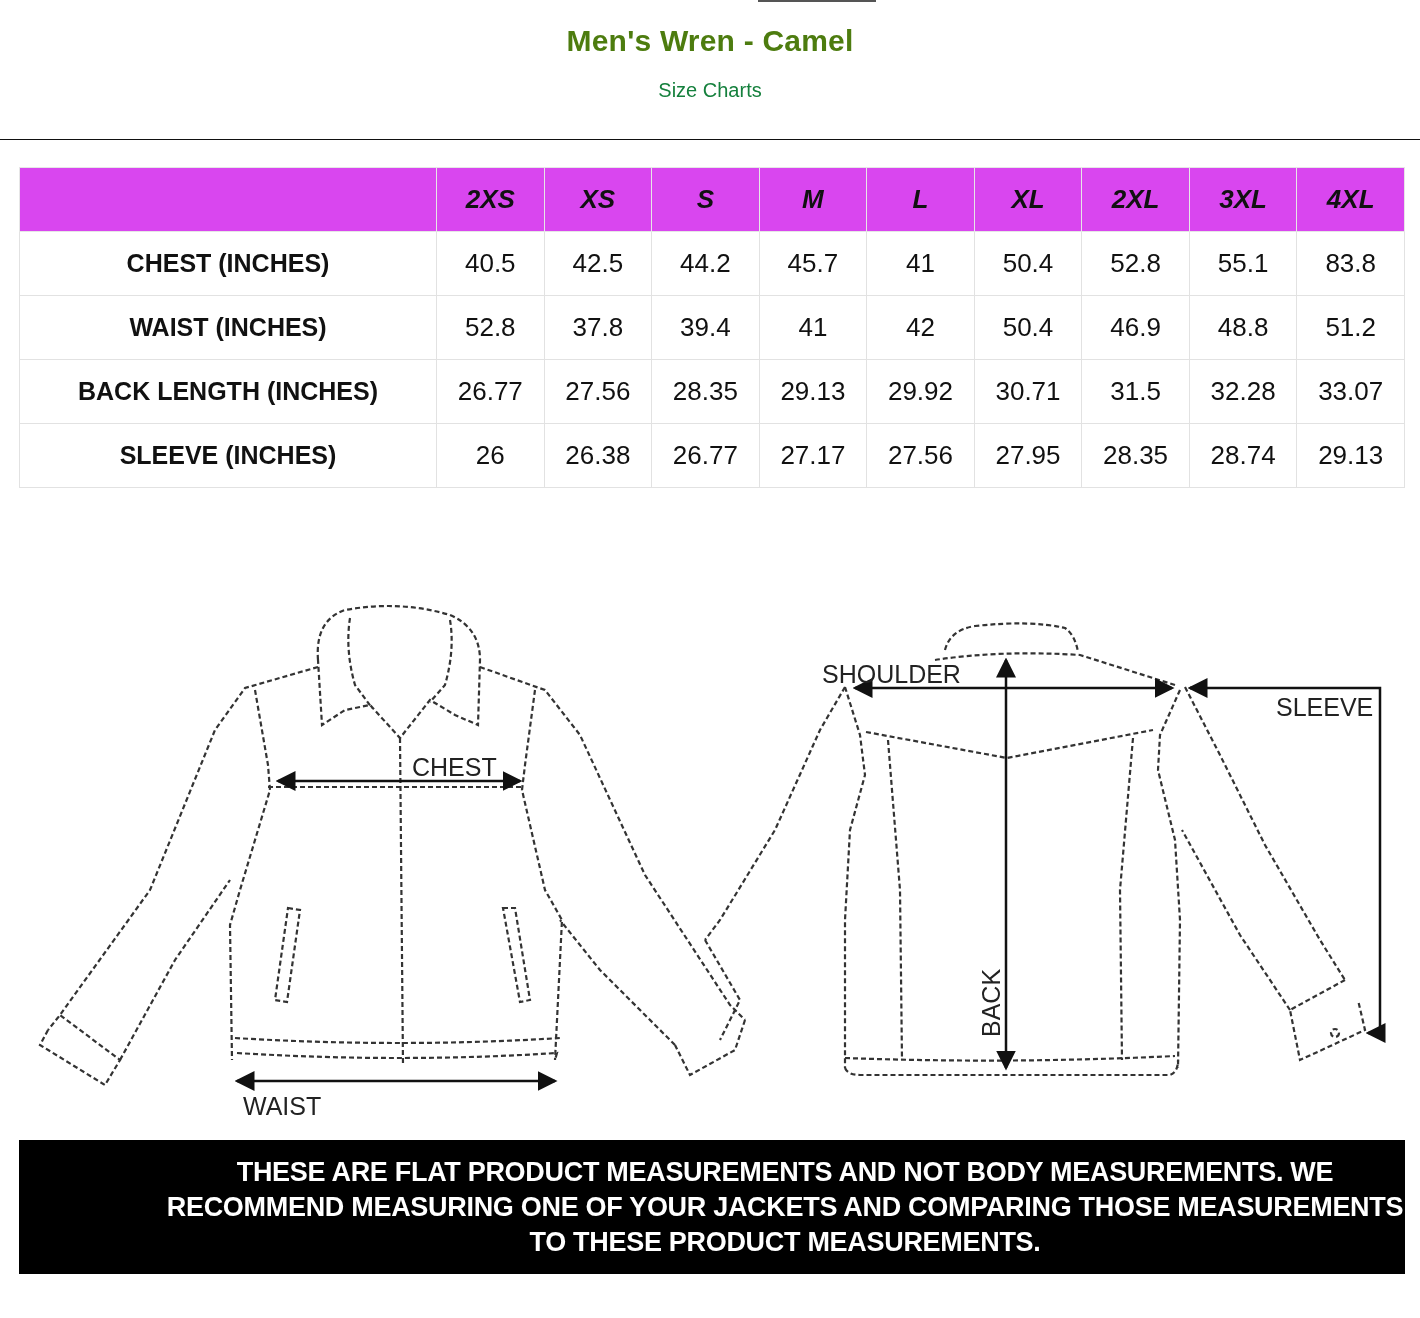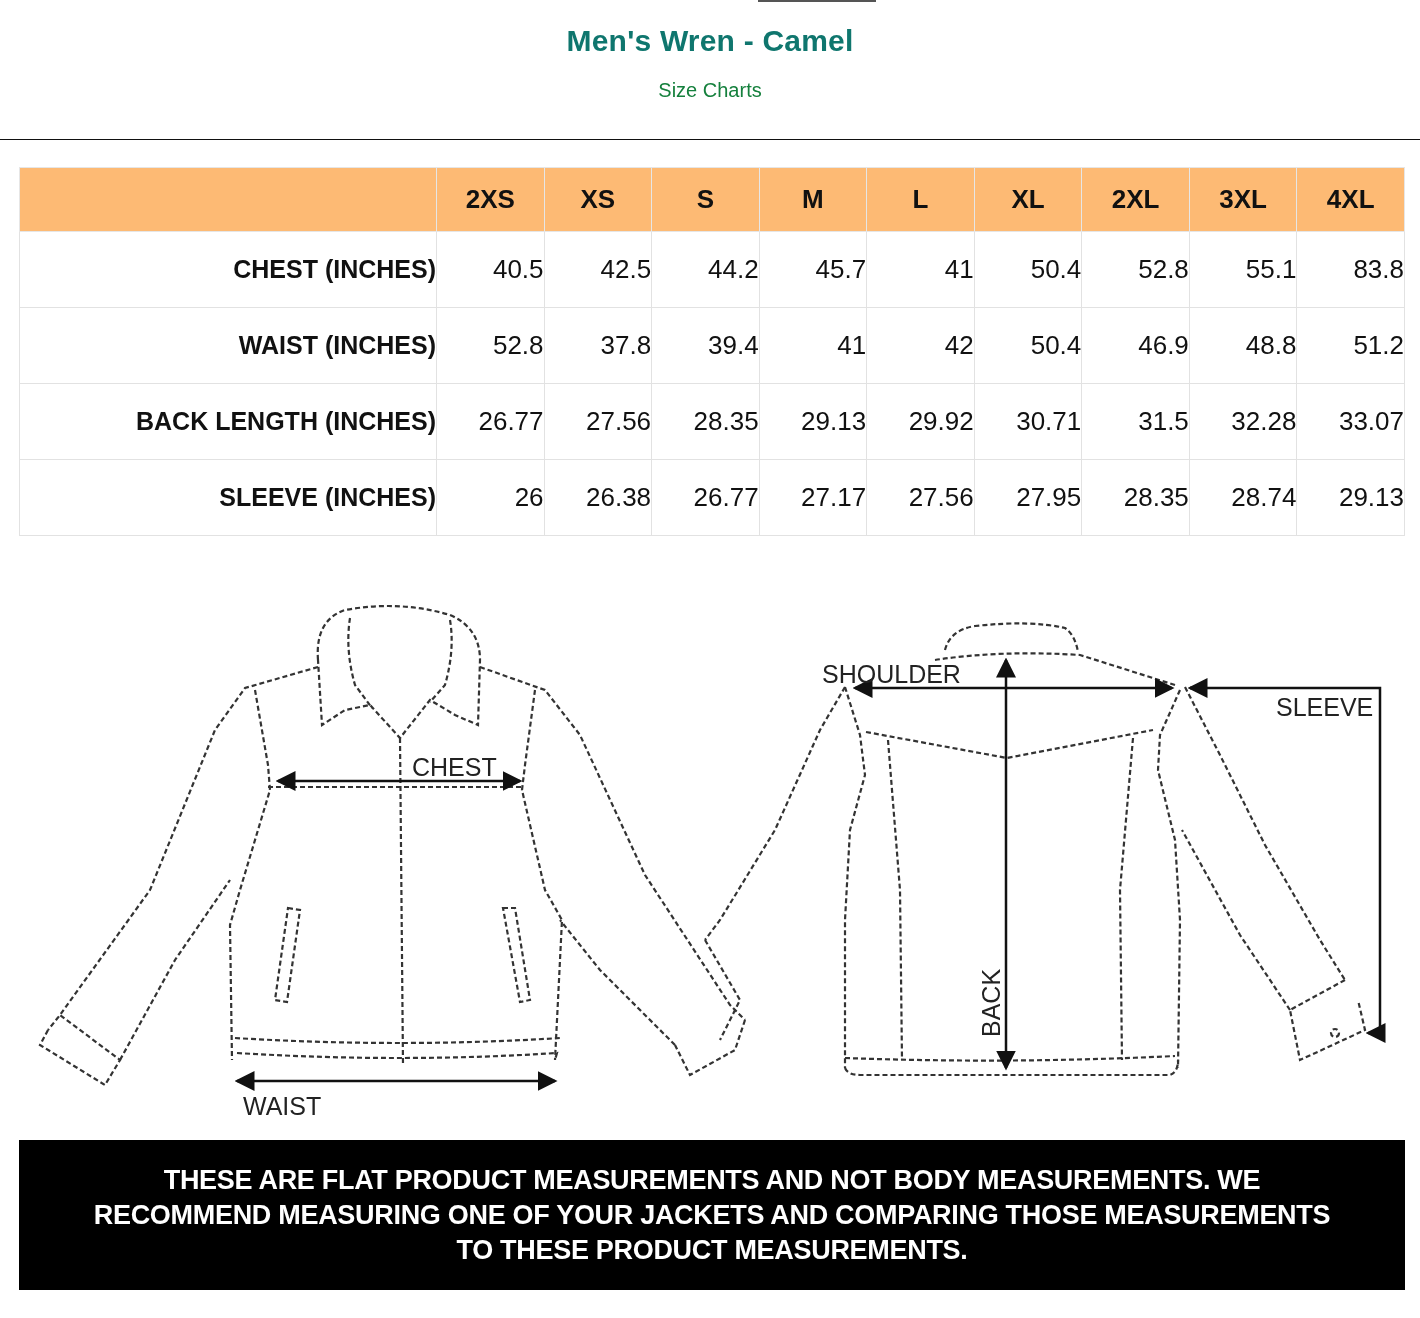--- a/index.html
+++ b/index.html
@@ -2,40 +2,40 @@
 <html><head>
 <meta charset="utf-8">
 <style>
   * { box-sizing: border-box; margin: 0; padding: 0; }
   html, body { width: 1420px; height: 1318px; background: #ffffff; overflow: hidden; }
   body { font-family: "Liberation Sans", "DejaVu Sans", sans-serif; color: #000; position: relative; }
 
   .top-stub { position: absolute; top: 0; left: 758px; width: 118px; height: 2px; background: #555; }
 
   .page-title { position: absolute; top: 24px; left: 0; width: 1420px; text-align: center;
-    font-size: 30px; font-weight: bold; color: #0f766e; letter-spacing: 0.2px; }
+    font-size: 30px; font-weight: bold; color: #4d7c0f; letter-spacing: 0.2px; }
   .page-subtitle { position: absolute; top: 79px; left: 0; width: 1420px; text-align: center;
     font-size: 20px; color: #15803d; }
   .header-divider { position: absolute; top: 139px; left: 0; width: 1420px; height: 1px; background: #111; }
 
   table.size-table { position: absolute; top: 167px; left: 19px; width: 1386px;
     border-collapse: collapse; table-layout: fixed; }
   .size-table th, .size-table td { border: 1px solid #e2e2e2; text-align: center; vertical-align: middle; }
-  .size-table thead th { background: #fdba74; height: 64px; font-size: 26px; font-weight: bold; color: #111;
-    border-color: #e6e6e6; }
-  .size-table tbody td { height: 76px; font-size: 26px; color: #111; text-align: right; }
+  .size-table thead th { background: #d946ef; height: 64px; font-size: 26px; font-weight: bold; color: #111;
+    border-color: #e6e6e6; font-style: italic; }
+  .size-table tbody td { height: 64px; font-size: 26px; color: #111; }
   .size-table tbody td.row-label { font-weight: bold; font-size: 25px; }
   .size-table col.label-col { width: 417px; }
 
   .diagram { position: absolute; top: 590px; left: 0; width: 1420px; height: 540px; }
   .diagram svg { width: 1420px; height: 540px; }
   .diagram text { font-family: "Liberation Sans", "DejaVu Sans", sans-serif; font-size: 25px; fill: #222; }
 
-  .notice-banner { position: absolute; top: 1140px; left: 19px; width: 1386px; height: 150px;
-    background: #000; color: #fff; text-align: center; display: flex; align-items: center; justify-content: center; }
+  .notice-banner { position: absolute; top: 1140px; left: 19px; width: 1386px; height: 134px;
+    background: #000; color: #fff; text-align: center; display: flex; align-items: center; justify-content: flex-end; }
   .notice-text { font-family: "Liberation Sans", "DejaVu Sans", sans-serif; font-weight: bold;
     font-size: 27px; line-height: 35px; width: 1240px; letter-spacing: -0.3px; }
 </style>
 </head>
 <body>
 
 <div class="top-stub"></div>
 
 <h1 class="page-title">Men's Wren - Camel</h1>
 <div class="page-subtitle">Size Charts</div>

